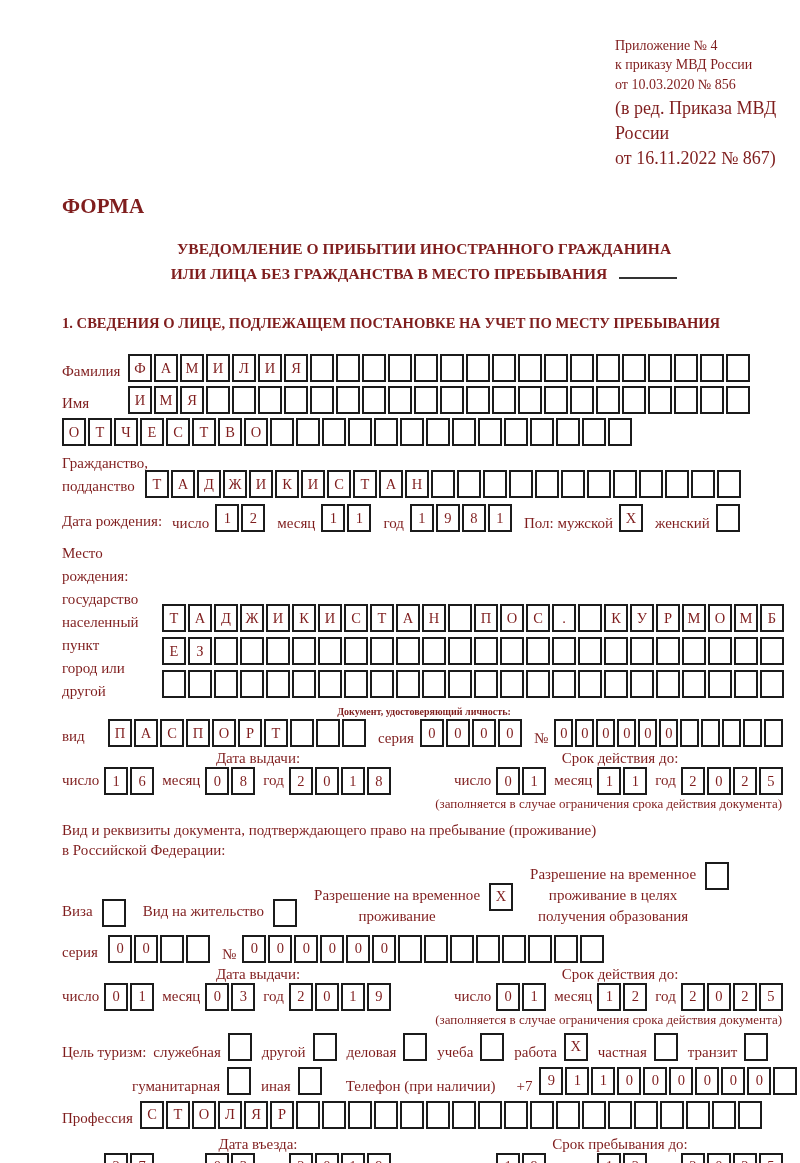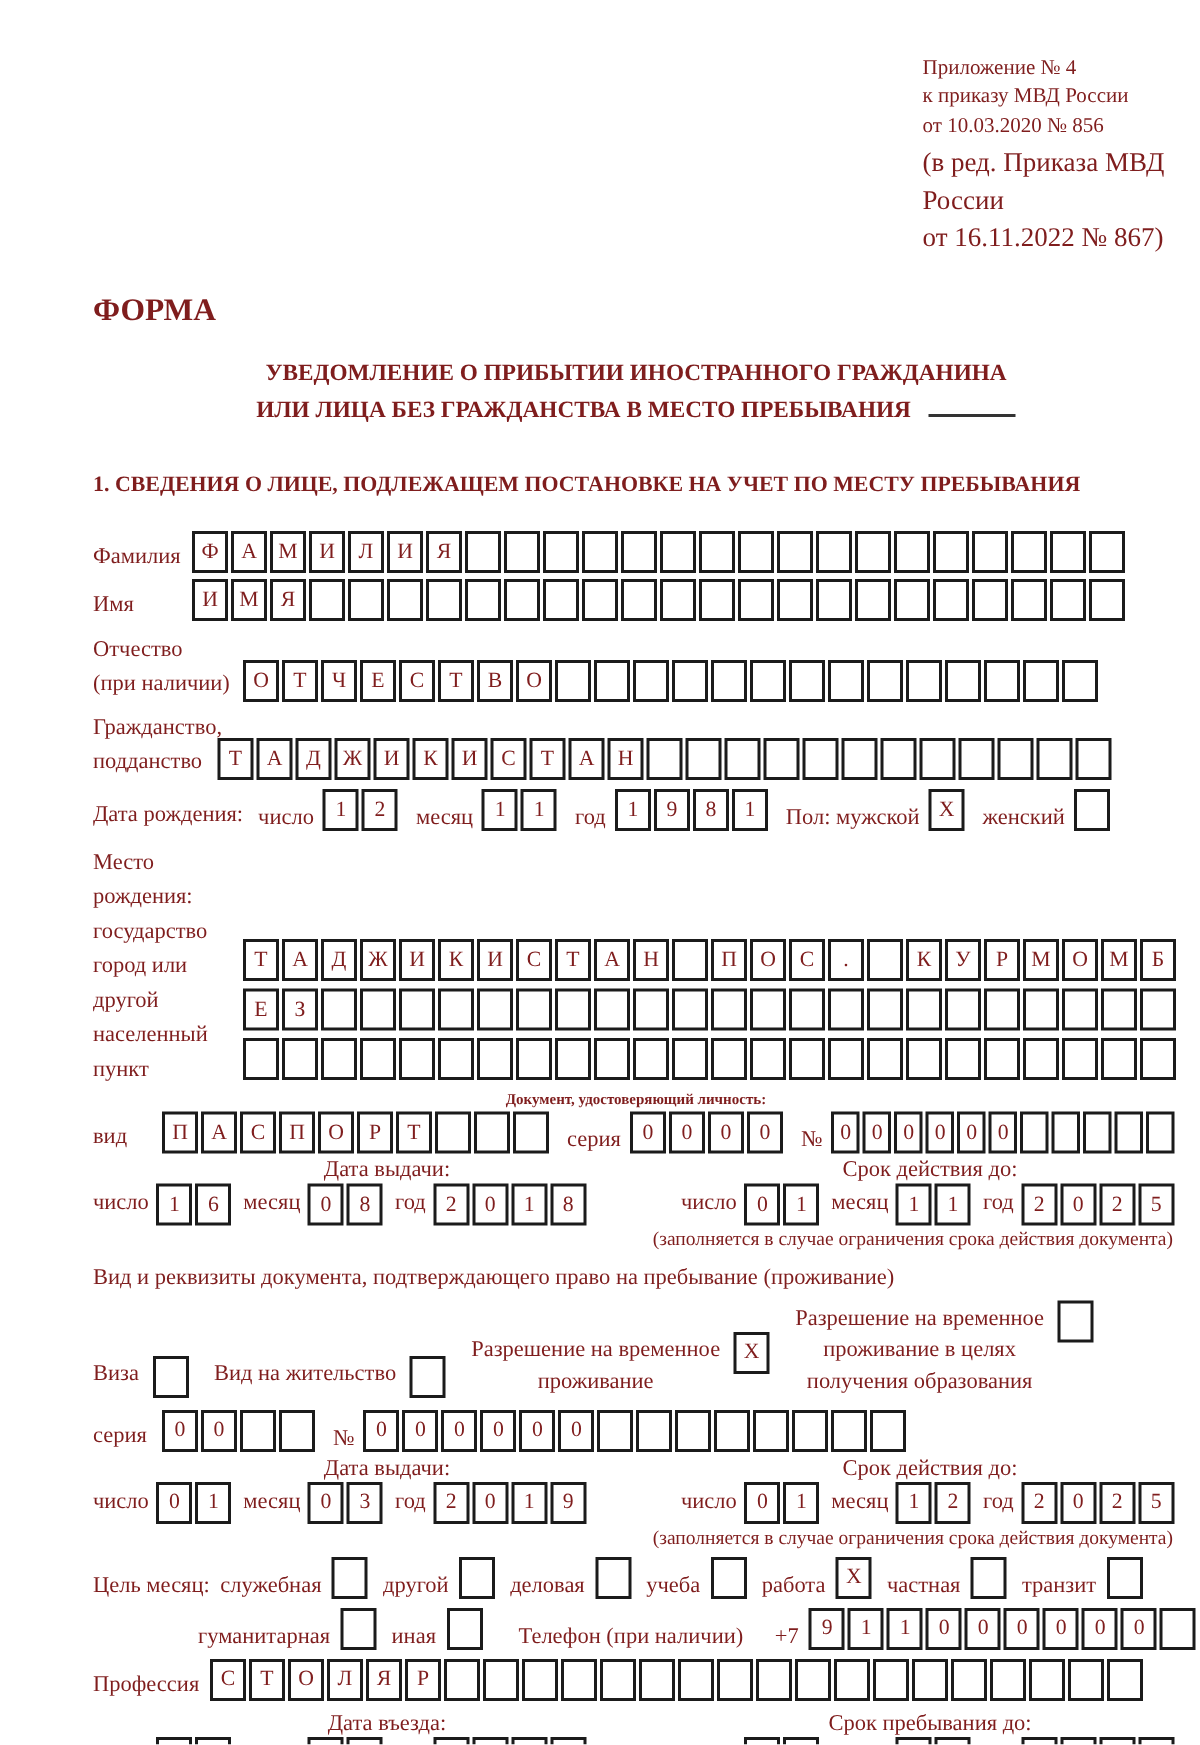--- a/index.html
+++ b/index.html
@@ -126,24 +126,20 @@
         <span class="cell"></span>
         <span class="cell"></span>
         <span class="cell"></span>
         <span class="cell"></span>
         <span class="cell"></span>
         <span class="cell"></span>
       </div>
   </div>
 
   <div class="row mt4">
-    <div class="lbl w100 multiline">
-      <div>Отчество</div>
-      <div>(при наличии)</div>
-    </div>
     <div class="cells">
         <span class="cell">О</span>
         <span class="cell">Т</span>
         <span class="cell">Ч</span>
         <span class="cell">Е</span>
         <span class="cell">С</span>
         <span class="cell">Т</span>
         <span class="cell">В</span>
         <span class="cell">О</span>
         <span class="cell"></span>
@@ -221,22 +217,22 @@
     <span class="dlbl">женский</span>
     <span class="cells">
         <span class="cell"></span>
       </span>
   </div>
 
   <div class="row mt6">
     <div class="lbl w100 multiline">
       <div>Место рождения:</div>
       <div>государство</div>
+      <div>населенный пункт</div>
       <div>город или другой</div>
-      <div>населенный пункт</div>
     </div>
     <div class="stack">
       <div class="cells">
           <span class="cell">Т</span>
           <span class="cell">А</span>
           <span class="cell">Д</span>
           <span class="cell">Ж</span>
           <span class="cell">И</span>
           <span class="cell">К</span>
           <span class="cell">И</span>
@@ -394,20 +390,21 @@
             <span class="cell">0</span>
             <span class="cell">2</span>
             <span class="cell">5</span>
           </span>
       </div>
     </div>
     <div class="note-right">(заполняется в случае ограничения срока действия документа)</div>
   </div>
 
   <div class="intro">Вид и реквизиты документа, подтверждающего право на пребывание (проживание)</div>
+  <div>в Российской Федерации:</div>
 
   <div class="row opts">
     <div class="opt">
       <span class="olbl">Виза</span>
       <span class="cells">
           <span class="cell"></span>
         </span>
     </div>
     <div class="opt">
       <span class="olbl">Вид на жительство</span>
@@ -505,21 +502,21 @@
             <span class="cell">0</span>
             <span class="cell">2</span>
             <span class="cell">5</span>
           </span>
       </div>
     </div>
     <div class="note-right">(заполняется в случае ограничения срока действия документа)</div>
   </div>
 
   <div class="row mt5">
-    <span class="plbl">Цель месяц:</span>
+    <span class="plbl">Цель туризм:</span>
     <span class="plbl">служебная</span>
     <span class="cells">
         <span class="cell"></span>
       </span>
     <span class="plbl gap">другой</span>
     <span class="cells">
         <span class="cell"></span>
       </span>
     <span class="plbl gap">деловая</span>
     <span class="cells">

